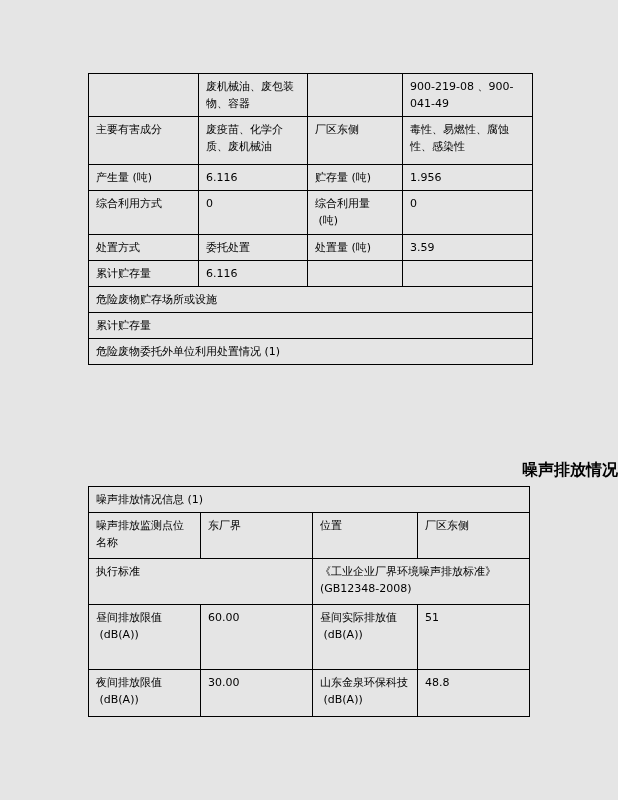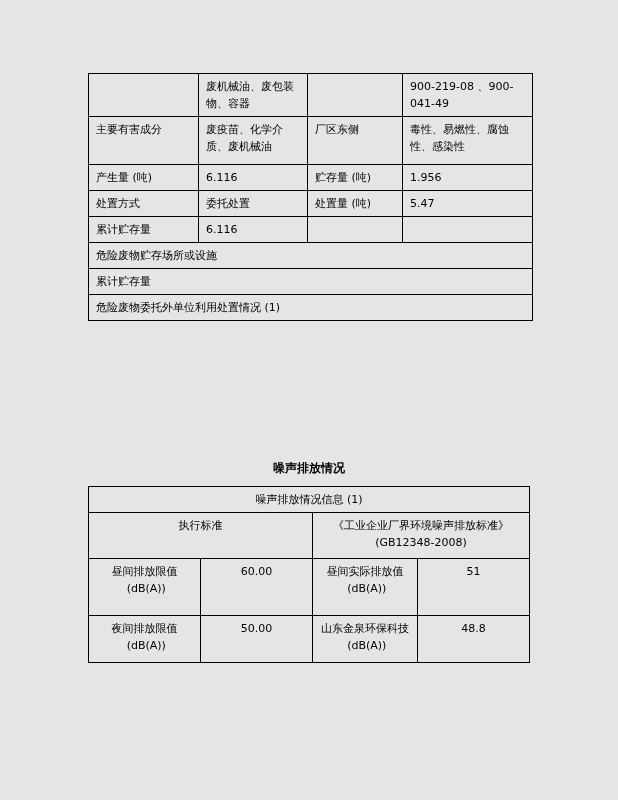--- a/index.html
+++ b/index.html
@@ -33,29 +33,28 @@
   }
   #hazard-table {
     left: 88px;
     top: 73px;
     width: 444px;
   }
   #noise-table {
     left: 88px;
     top: 486px;
     width: 441px;
-    text-align: center;
   }
   .section-title {
     position: absolute;
     left: 0;
     top: 460px;
     width: 618px;
-    text-align: center;
-    font-size: 12px;
+    text-align: right;
+    font-size: 16px;
     font-weight: bold;
     color: #000000;
   }
 </style>
 </head>
 <body>
 
 <div class="page">
 
   <table class="doc-table" id="hazard-table">
@@ -81,25 +80,32 @@
         <td>厂区东侧</td>
         <td>毒性、易燃性、腐蚀
 性、感染性</td>
       </tr>
       <tr style="height:26px">
         <td>产生量 (吨)</td>
         <td>6.116</td>
         <td>贮存量 (吨)</td>
         <td>1.956</td>
       </tr>
+      <tr style="height:44px">
+        <td>综合利用方式</td>
+        <td>0</td>
+        <td>综合利用量
+ (吨)</td>
+        <td>0</td>
+      </tr>
       <tr style="height:26px">
         <td>处置方式</td>
         <td>委托处置</td>
         <td>处置量 (吨)</td>
-        <td>5.47</td>
+        <td>3.59</td>
       </tr>
       <tr style="height:26px">
         <td>累计贮存量</td>
         <td>6.116</td>
         <td></td>
         <td></td>
       </tr>
       <tr style="height:24px">
         <td colspan="4">危险废物贮存场所或设施</td>
       </tr>
@@ -119,36 +125,43 @@
       <col style="width:112px">
       <col style="width:112px">
       <col style="width:105px">
       <col style="width:112px">
     </colgroup>
     <tbody>
       <tr style="height:25px">
         <td colspan="4">噪声排放情况信息 (1)</td>
       </tr>
       <tr style="height:46px">
+        <td>噪声排放监测点位
+名称</td>
+        <td>东厂界</td>
+        <td>位置</td>
+        <td>厂区东侧</td>
+      </tr>
+      <tr style="height:46px">
         <td colspan="2">执行标准</td>
         <td colspan="2">《工业企业厂界环境噪声排放标准》
 (GB12348-2008)</td>
       </tr>
-      <tr style="height:57px">
+      <tr style="height:65px">
         <td>昼间排放限值
  (dB(A))</td>
         <td>60.00</td>
         <td>昼间实际排放值
  (dB(A))</td>
         <td>51</td>
       </tr>
       <tr style="height:47px">
         <td>夜间排放限值
  (dB(A))</td>
-        <td>50.00</td>
+        <td>30.00</td>
         <td>山东金泉环保科技
  (dB(A))</td>
         <td>48.8</td>
       </tr>
     </tbody>
   </table>
 
 </div>
 
 </body></html>

